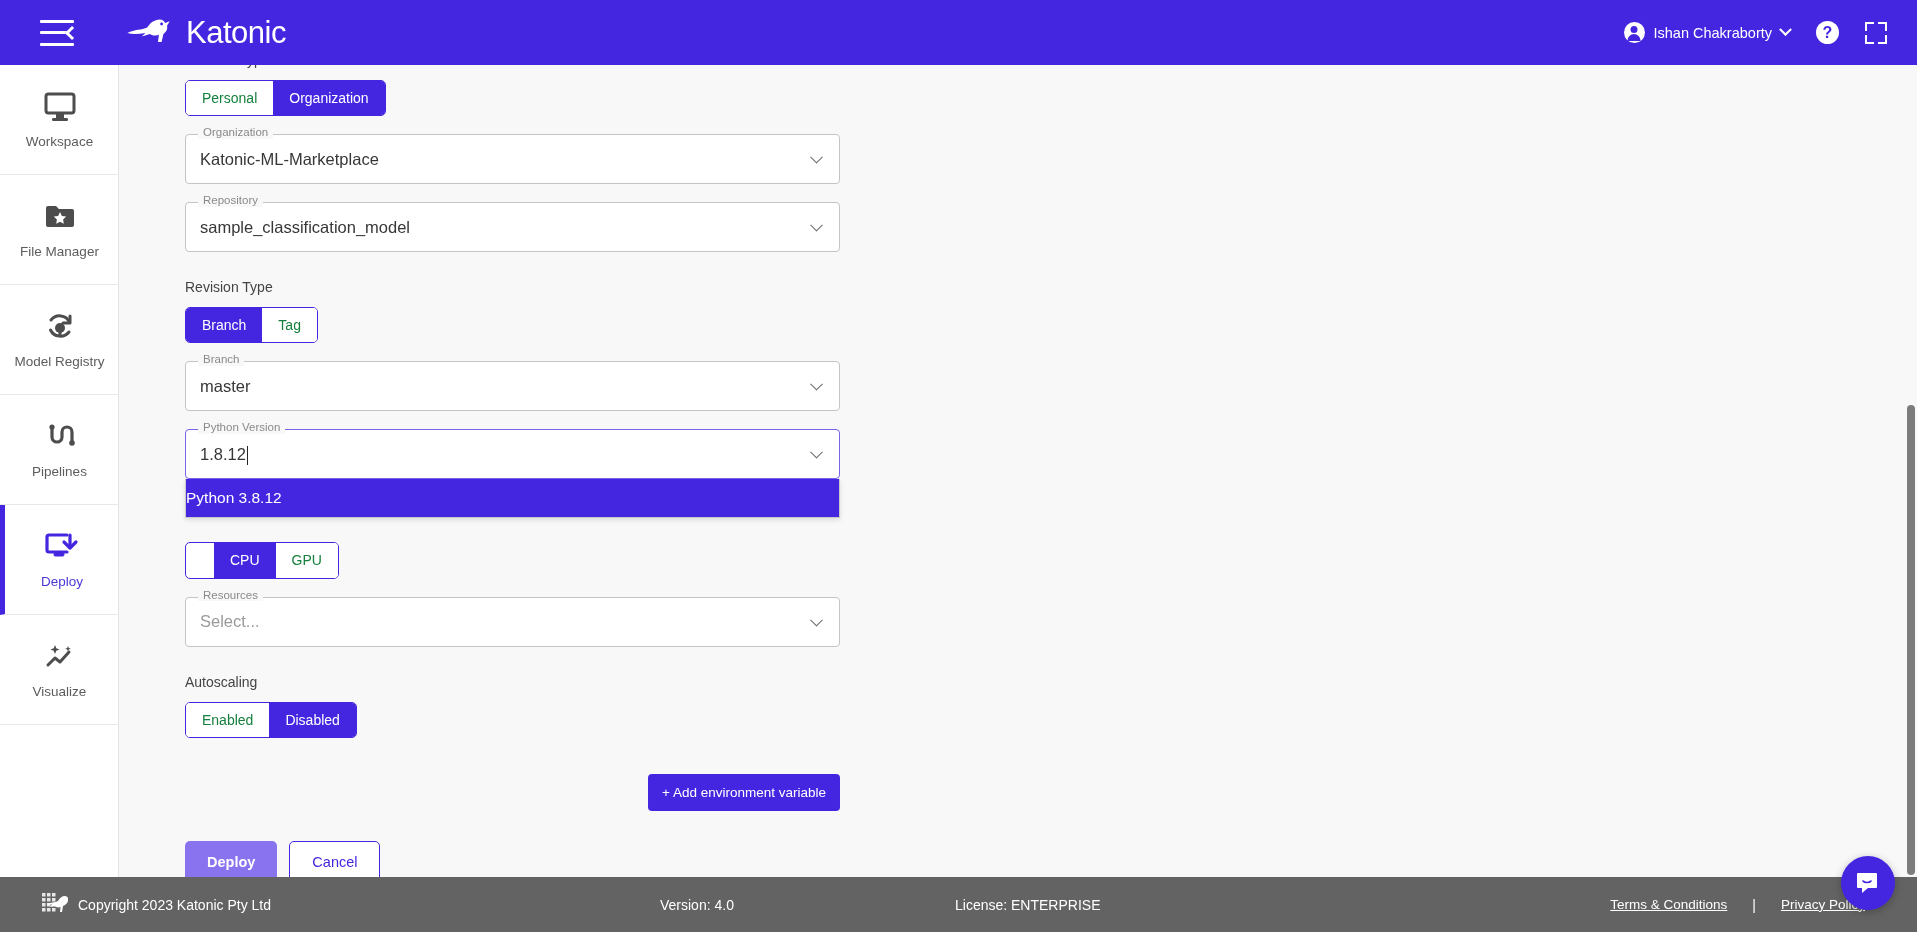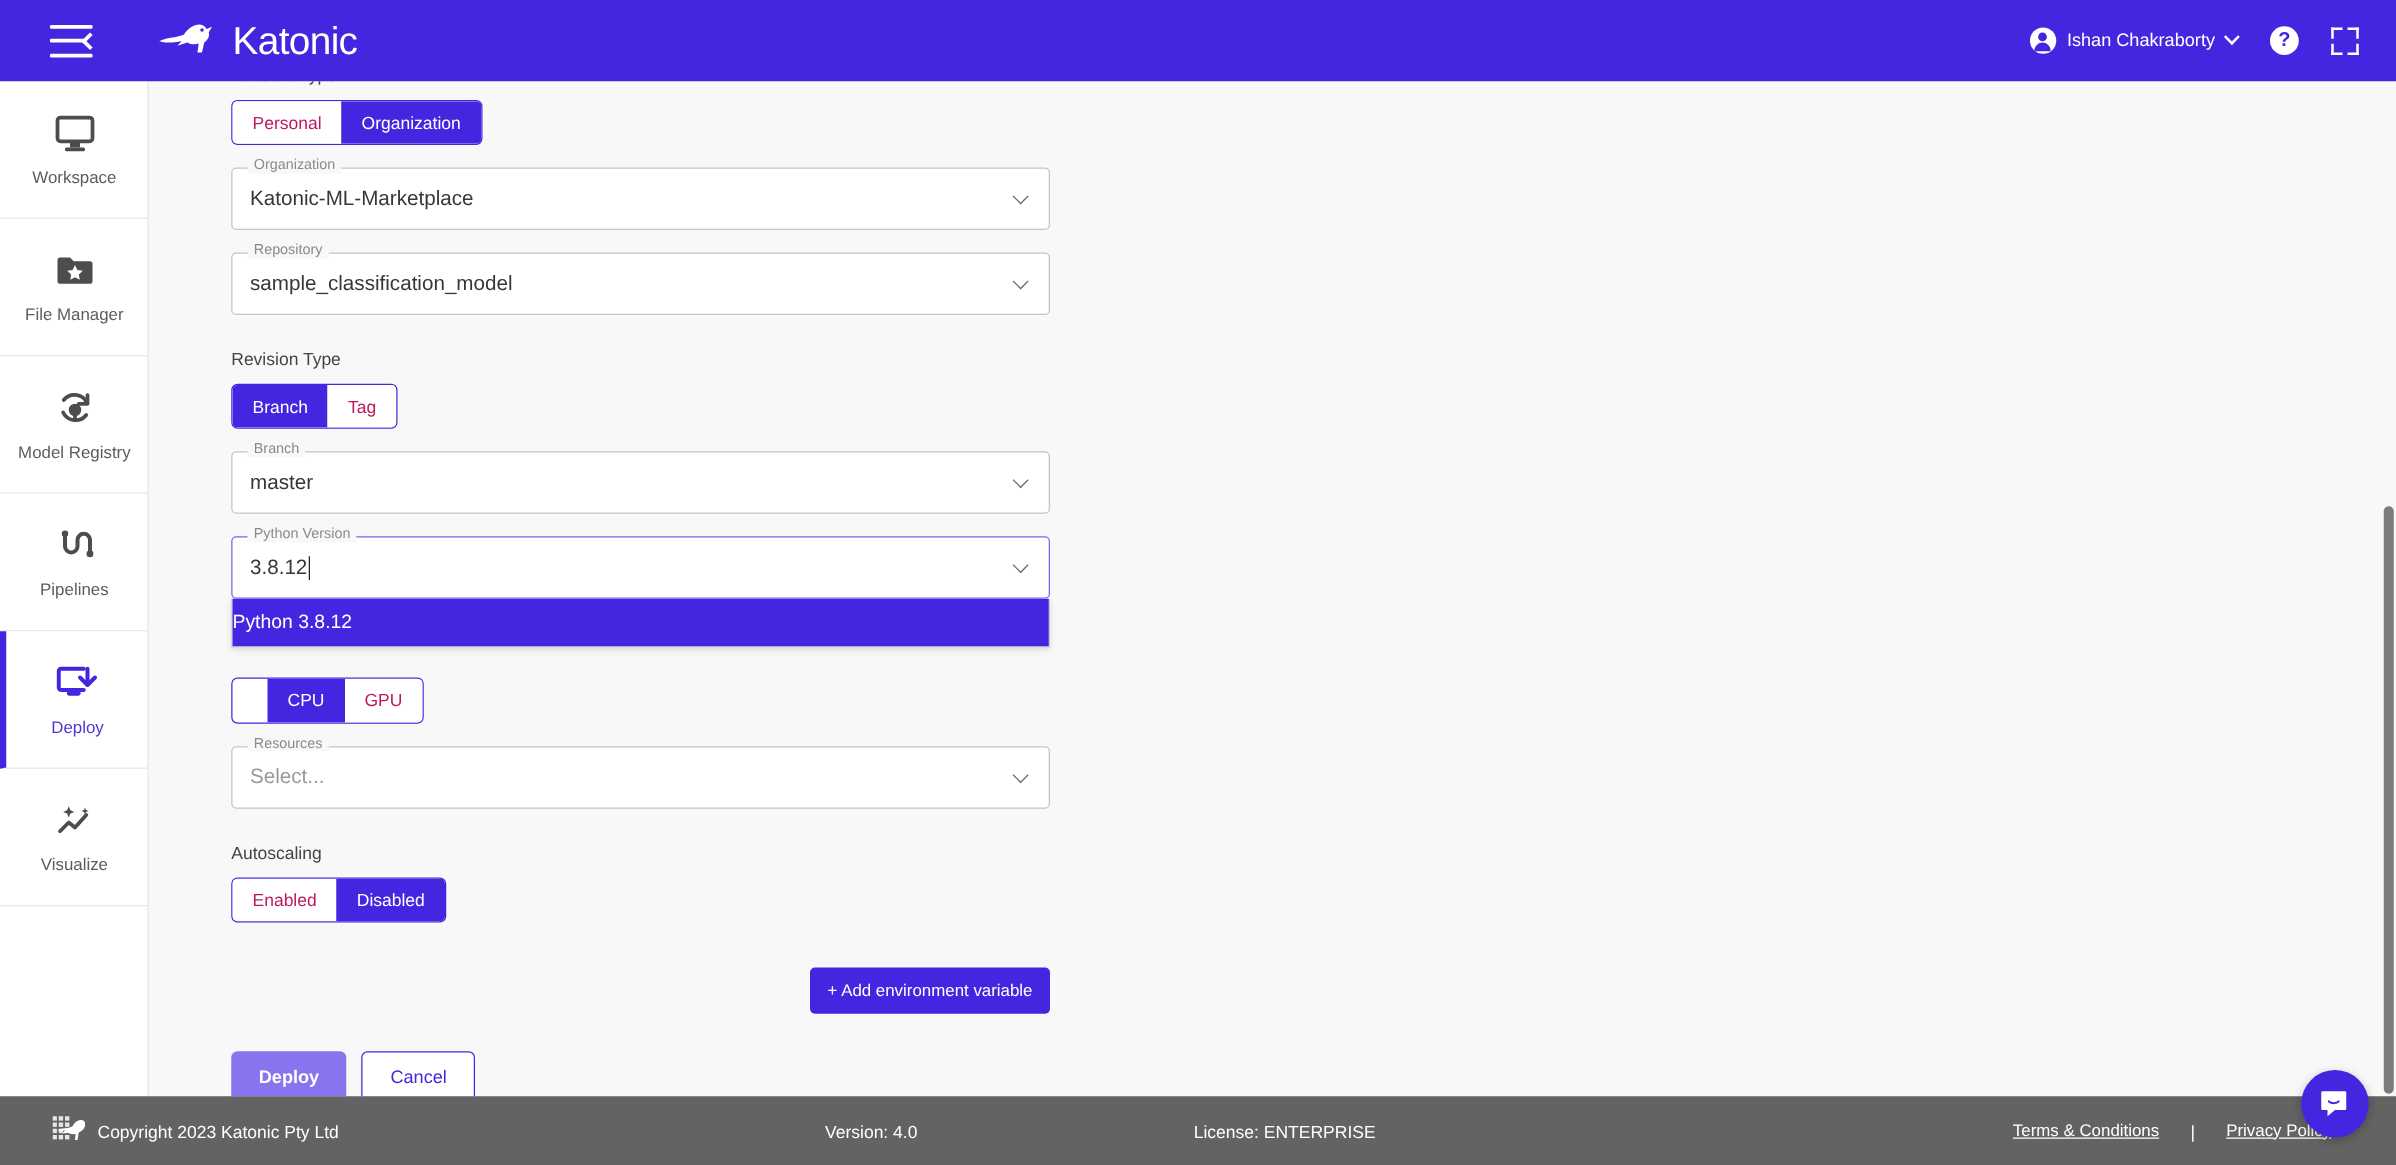--- a/index.html
+++ b/index.html
@@ -127,21 +127,21 @@
   .seg {
     display: inline-flex;
     border: 1px solid #4526E0;
     border-radius: 5px; overflow: hidden;
     background: #fff;
   }
   .seg button {
     font-family: "Liberation Sans", sans-serif;
     font-size: 14px;
     padding: 8px 16px;
-    border: none; background: #fff; color: #be185d;
+    border: none; background: #fff; color: #15803d;
     cursor: pointer; line-height: 1.3;
   }
   .seg button.on { background: #4526E0; color: #fff; }
 
   
   .field {
     position: relative;
     width: 655px; height: 50px;
     margin-top: 18px;
     background: #fff;
@@ -400,21 +400,21 @@
     
     <div class="field">
       <span class="flabel">Branch</span>
       <span class="fvalue">master</span>
       <span class="fchev"></span>
     </div>
 
     
     <div class="field focused">
       <span class="flabel">Python Version</span>
-      <span class="fvalue"><span>3.8.12</span><span class="caret"></span></span>
+      <span class="fvalue"><span>1.8.12</span><span class="caret"></span></span>
       <span class="fchev"></span>
     </div>
     <div class="dropdown">
       <div class="dd-option sel">Python 3.8.12</div>
     </div>
 
     
     <div class="seg" style="margin-top:24px;padding-left:28px;">
       <button class="on">CPU</button>
       <button>GPU</button>

